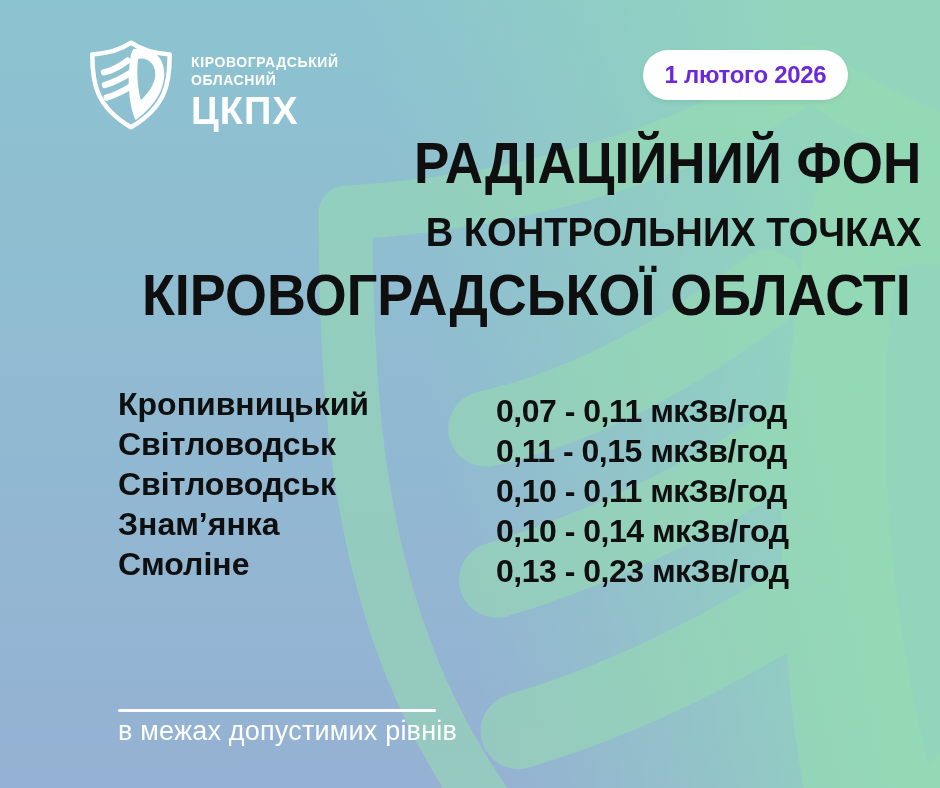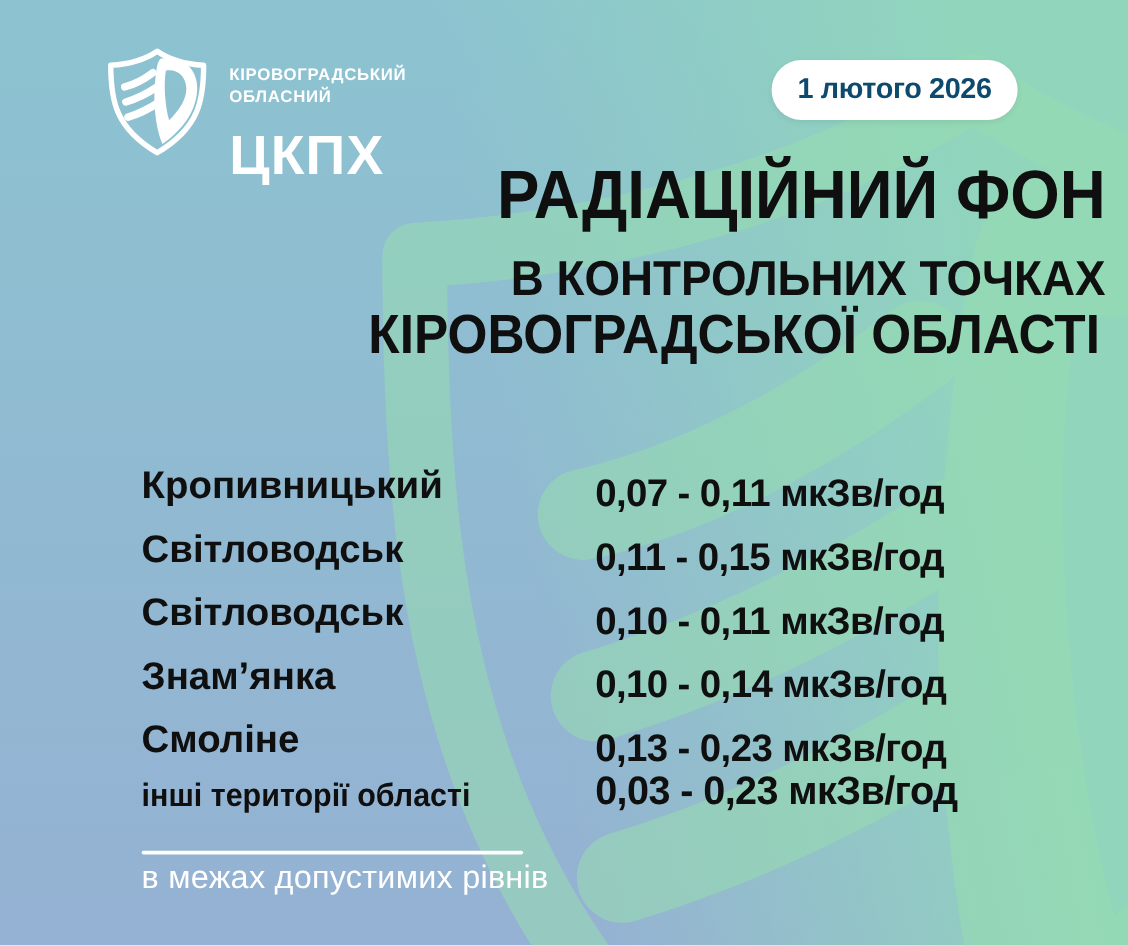--- a/index.html
+++ b/index.html
@@ -21,37 +21,37 @@
   }
   .watermark .wm-stroke{fill:none;stroke:#97ddb0;stroke-linecap:round;stroke-linejoin:round;}
   .watermark .wm-fill{fill:#97ddb0;}
   
   .logo{position:absolute;left:85px;top:40px;display:flex;align-items:flex-start;gap:14px;color:#fff;}
   .logo-mark{width:92px;height:90px;flex:0 0 auto;}
   .logo-mark .lg-stroke{fill:none;stroke:#fff;stroke-linecap:round;stroke-linejoin:round;}
   .logo-mark .lg-fill{fill:#fff;}
   .logo-text{padding-top:13px;}
   .org-small{font-size:14px;font-weight:700;letter-spacing:.6px;line-height:1.3;}
-  .org-abbr{font-size:46px;font-weight:700;letter-spacing:1px;line-height:1.05;margin-top:16px;}
+  .org-abbr{font-size:38px;font-weight:700;letter-spacing:1px;line-height:1.05;margin-top:3px;}
   .date-badge{
     position:absolute;left:643px;top:50px;width:205px;height:50px;
     background:#fff;border-radius:26px;box-shadow:0 2px 5px rgba(0,0,0,.07);
     display:flex;align-items:center;justify-content:center;
-    font-size:24px;font-weight:700;color:#0c4a6e;letter-spacing:-.3px;
+    font-size:24px;font-weight:700;color:#6d28d9;letter-spacing:-.3px;
   }
   
   .title{position:absolute;left:0;top:134px;width:940px;text-align:right;color:#0f0f0f;}
   .title .sq{display:inline-block;transform:scaleX(.93);transform-origin:50% 50%;white-space:nowrap;font-weight:700;}
   .t1{font-size:57px;line-height:1.05;}
   .t2{font-size:41px;line-height:1.05;margin-top:17px;}
-  .t3{font-size:46px;line-height:1.05;}
+  .t3{font-size:58px;line-height:1.05;margin-top:11px;}
   
   .readings{
     position:absolute;left:118px;top:388px;width:762px;
-    display:grid;grid-template-columns:368px 1fr;row-gap:13px;color:#0f0f0f;
+    display:grid;grid-template-columns:368px 1fr;color:#0f0f0f;
   }
   .loc{font-size:32px;font-weight:700;line-height:33px;white-space:nowrap;}
   .val{font-size:32px;font-weight:700;line-height:33px;white-space:nowrap;padding-top:7px;letter-spacing:-.5px;margin-left:10px;}
   
   .other{
     position:absolute;left:118px;top:640px;width:762px;
     display:grid;grid-template-columns:368px 1fr;color:#0f0f0f;align-items:start;
   }
   .other .loc{font-size:27px;line-height:30px;padding-top:8px;}
   .other .loc .sqL{display:inline-block;transform:scaleX(.94);transform-origin:0 50%;white-space:nowrap;}
@@ -106,23 +106,17 @@
     <div class="loc">Світловодськ</div>
     <div class="val">0,11 - 0,15 мкЗв/год</div>
     <div class="loc">Світловодськ</div>
     <div class="val">0,10 - 0,11 мкЗв/год</div>
     <div class="loc">Знам’янка</div>
     <div class="val">0,10 - 0,14 мкЗв/год</div>
     <div class="loc">Смоліне</div>
     <div class="val">0,13 - 0,23 мкЗв/год</div>
   </div>
 
-  <div class="other">
-    <div class="loc">
-      <span class="sqL">інші території області</span>
-    </div>
-    <div class="val">0,03 - 0,23 мкЗв/год</div>
-  </div>
 
   <div class="divider"></div>
   <div class="footnote">в межах допустимих рівнів</div>
 
 </div>
 
 </body></html>

